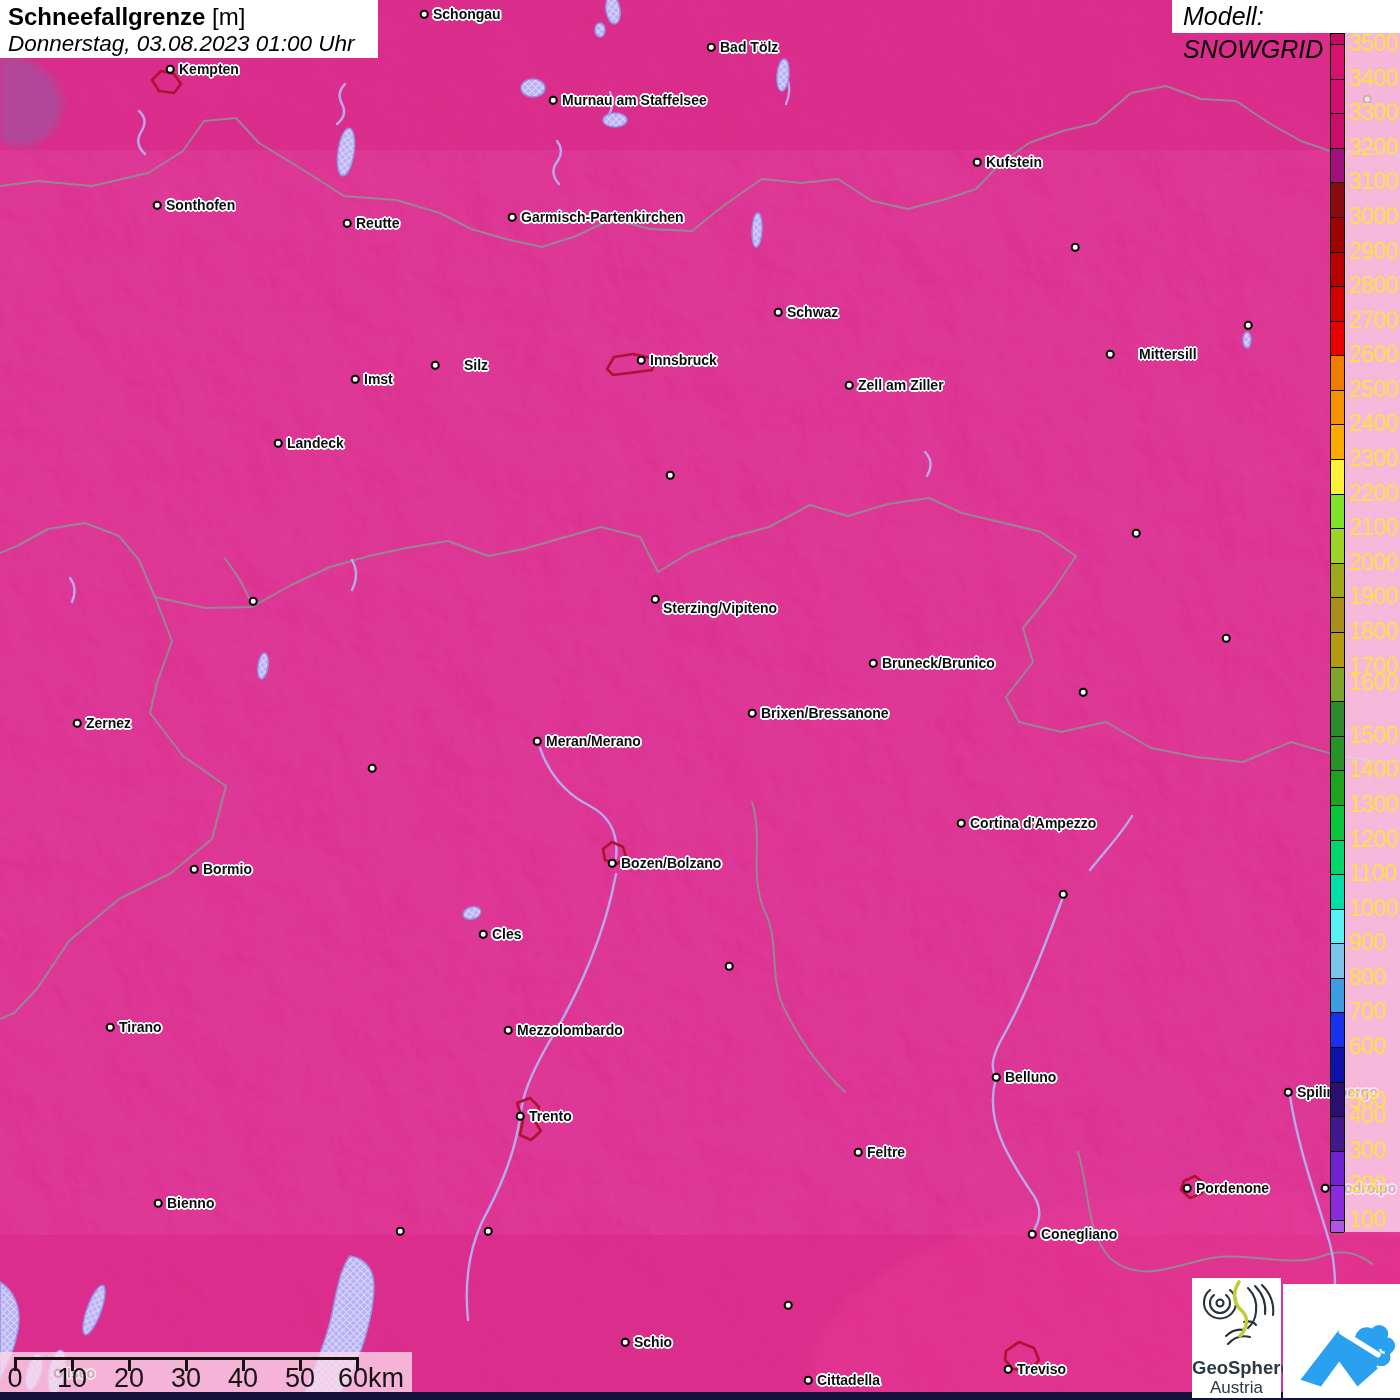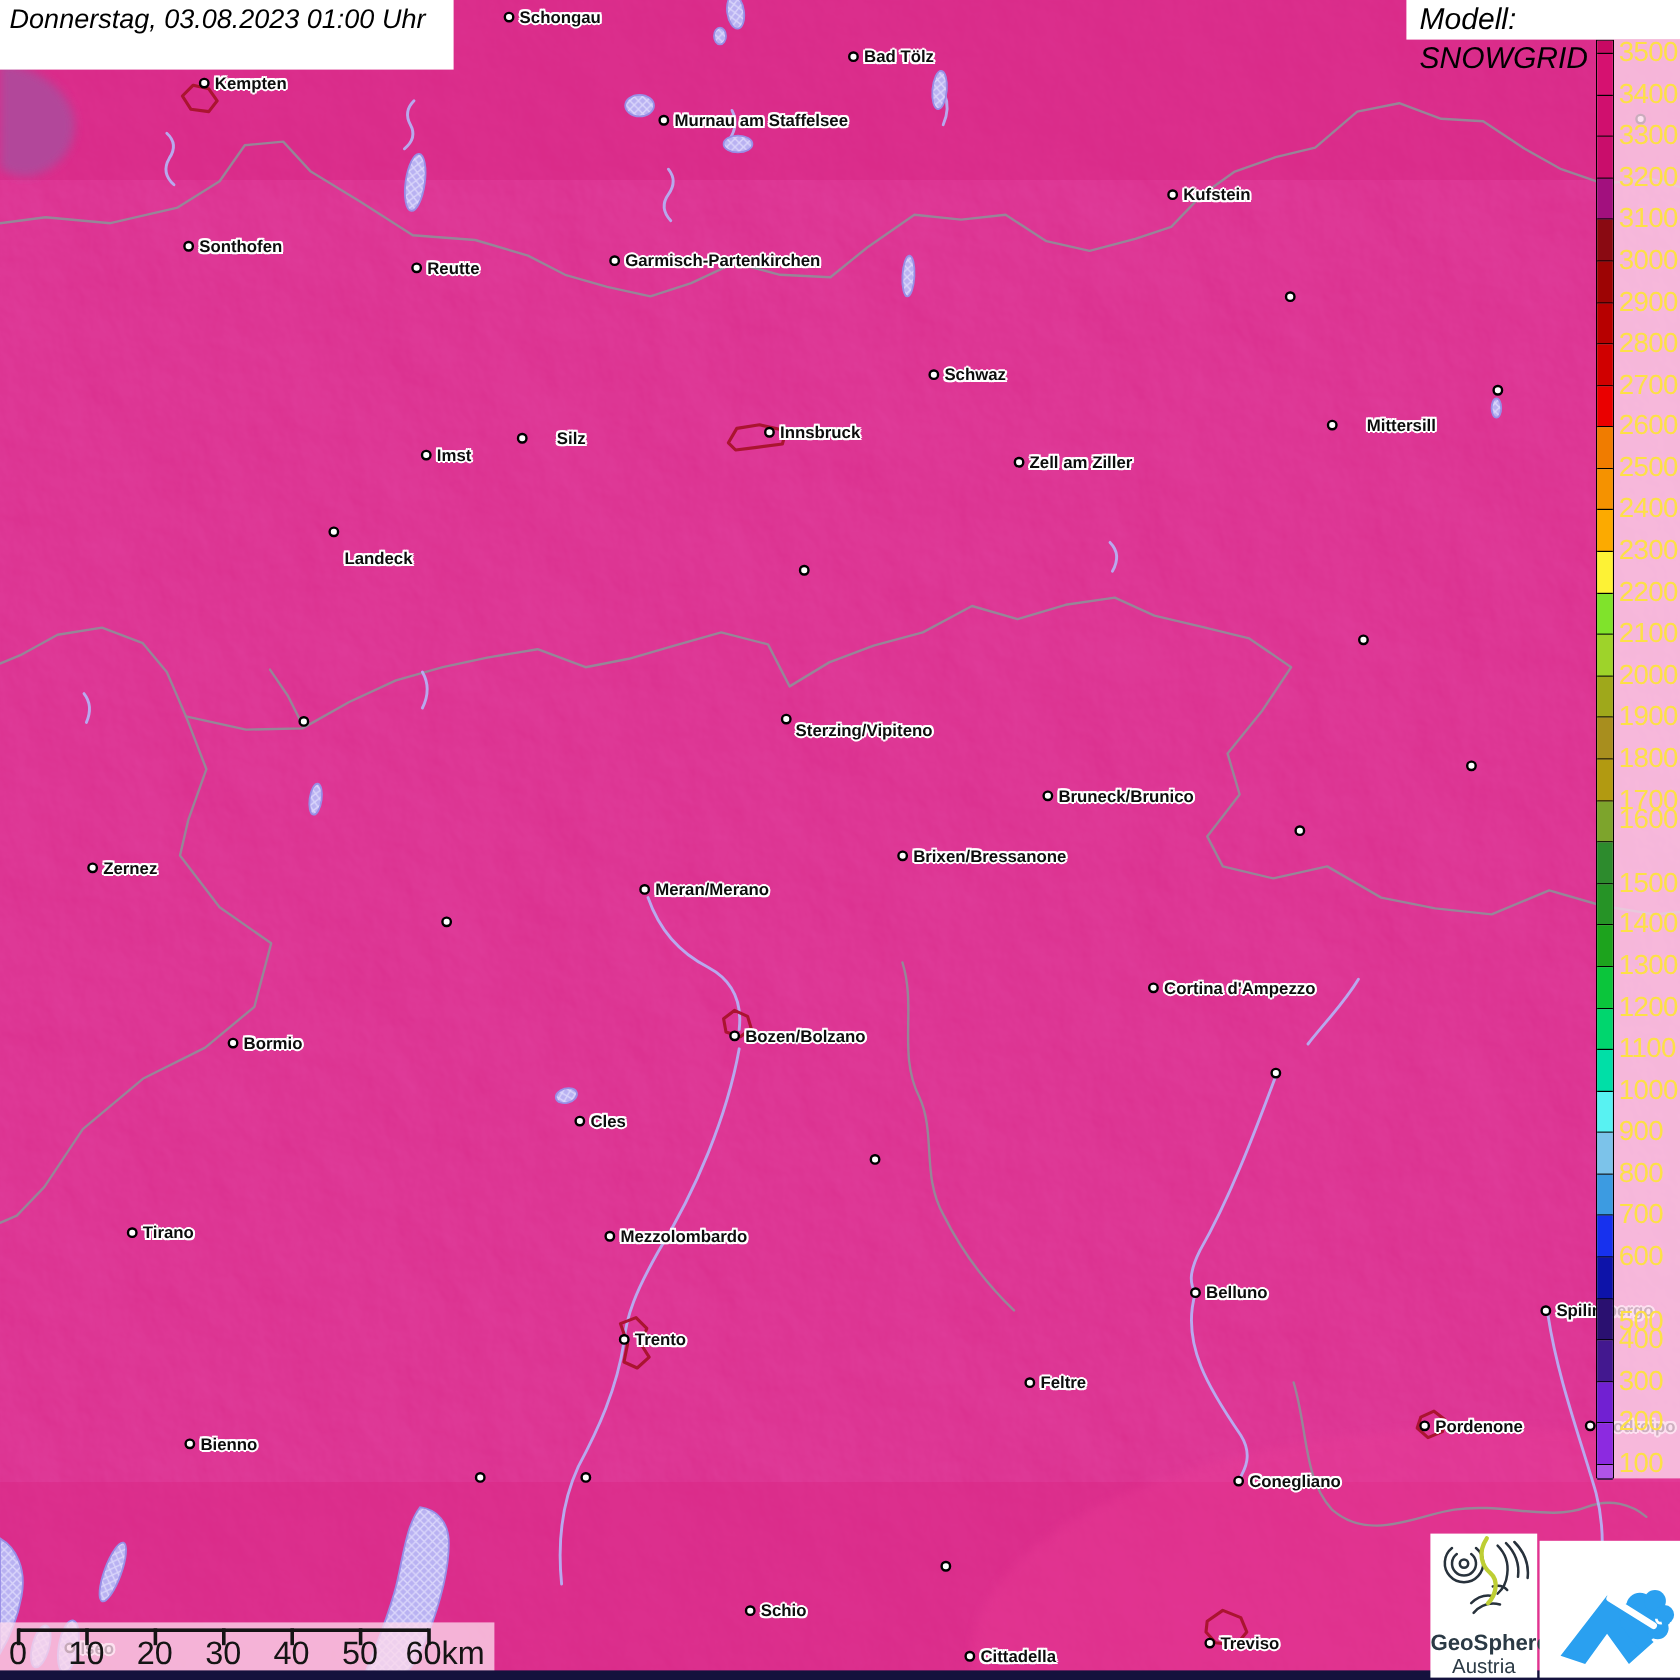--- a/index.html
+++ b/index.html
@@ -206,21 +206,21 @@
       <div class="city">
         <span class="city-dot" style="left: 355px; top: 379px;"></span>
         <span class="city-label" style="left: 364px; top: 379px; transform: translateY(-50%);">Imst</span>
       </div>
       <div class="city">
         <span class="city-dot" style="left: 849px; top: 385px;"></span>
         <span class="city-label" style="left: 858px; top: 385px; transform: translateY(-50%);">Zell am Ziller</span>
       </div>
       <div class="city">
         <span class="city-dot" style="left: 278px; top: 443px;"></span>
-        <span class="city-label" style="left: 287px; top: 465px; transform: translateY(-50%);">Landeck</span>
+        <span class="city-label" style="left: 287px; top: 443px; transform: translateY(-50%);">Landeck</span>
       </div>
       <div class="city">
         <span class="city-dot" style="left: 670px; top: 475px;"></span>
       </div>
       <div class="city">
         <span class="city-dot" style="left: 1136px; top: 533px;"></span>
       </div>
       <div class="city">
         <span class="city-dot" style="left: 253px; top: 601px;"></span>
       </div>
@@ -433,20 +433,24 @@
       <div class="sb-label" style="left: 243px;">40</div>
       <div class="sb-tick" style="left: 298.5px;"></div>
       <div class="sb-label" style="left: 300px;">50</div>
       <div class="sb-tick" style="left: 355.5px;"></div>
       <div class="sb-label" style="left: 371px;">60km</div>
     </div>
 
   <div id="bottom-strip"></div>
 
   <div id="title-box">
+    <div id="title-line1">
+      <span class="t-bold">Schneefallgrenze</span>
+      <span>[m]</span>
+    </div>
     <div id="title-line2">Donnerstag, 03.08.2023 01:00 Uhr</div>
   </div>
 
   <div id="model-box">Modell: SNOWGRID</div>
 
   <div class="logo-box" id="geosphere-box">
     <svg width="89" height="74" viewBox="0 0 89 74" aria-hidden="true">
       <g stroke="#28323c" stroke-width="2.1" fill="none" stroke-linecap="round">
         <circle cx="28" cy="25" r="3.5"></circle>
         <path d="M22,17 a10,10 0 1 0 12,0"></path>

